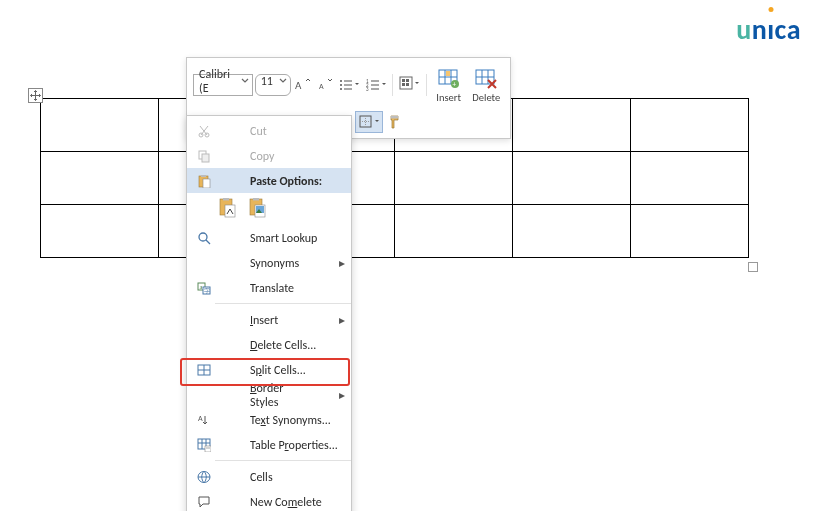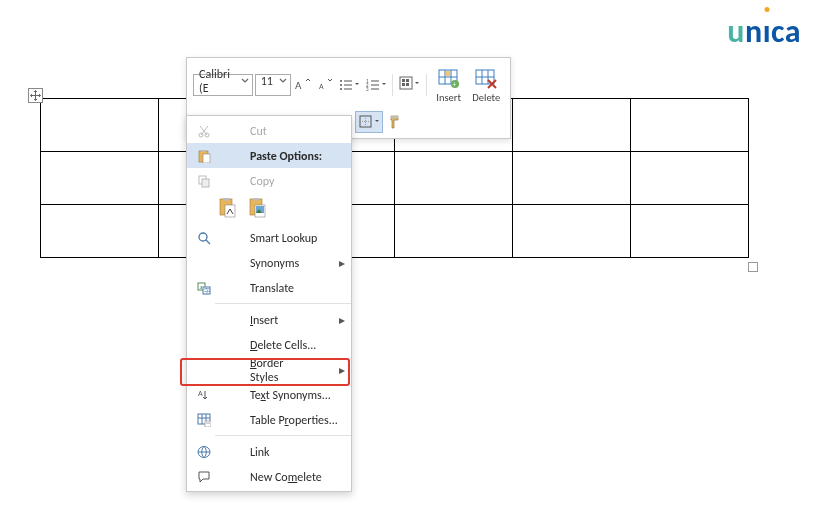--- a/index.html
+++ b/index.html
@@ -11,21 +11,21 @@
     position: relative;
     width: 831px;
     height: 511px;
     overflow: hidden;
   }
 
   .logo {
     position: absolute;
     top: 12px;
     right: 30px;
-    font-size: 32px;
+    font-size: 28px;
     font-weight: 600;
     letter-spacing: 0.5px;
   }
   .logo .u1 { color: #4ab4a3; }
   .logo .n  { color: #0b57a6; }
   .logo .i  { color: #0b57a6; position: relative; display: inline-block; }
   .logo .i::before {
     content: "";
     position: absolute;
     top: -5px;
@@ -58,21 +58,21 @@
     border: 1px solid #ababab;
     height: 22px;
     display: flex;
     align-items: center;
     padding: 0 2px 8px 5px;
     font-size: 12px;
     color: #333;
     background: #fff;
   }
   .dd-font { width: 66px; }
-  .dd-size { width: 40px; }
+  .dd-size { width: 40px; border-radius: 6px; }
   .dd-font .caret, .dd-size .caret {
     margin-left: auto;
   }
 
   .icon-btn {
     width: 22px;
     height: 22px;
     display: inline-flex;
     align-items: center;
     justify-content: center;
@@ -407,38 +407,38 @@
   <div class="item disabled">
     <span class="ic">
       <svg width="14" height="14">
           <circle cx="4" cy="11" r="2" fill="none" stroke="#bbb"></circle>
           <circle cx="10" cy="11" r="2" fill="none" stroke="#bbb"></circle>
           <path d="M4 11 L11 2 M10 11 L3 2" stroke="#bbb"></path>
         </svg>
     </span>
     <span class="lbl"><span class="">Cut</span></span>
   </div>
+  <div class="item disabled">
+    <span class="ic">
+      <svg width="14" height="14">
+          <rect x="2" y="2" width="7" height="8" fill="none" stroke="#bbb"></rect>
+          <rect x="5" y="5" width="7" height="8" fill="#eee" stroke="#bbb"></rect>
+        </svg>
+    </span>
+    <span class="lbl"><span>Copy</span></span>
+  </div>
   <div class="item hover">
     <span class="ic">
       <svg width="14" height="14">
           <rect x="2" y="2" width="9" height="11" fill="#e8b55a" stroke="#9a7a3b" stroke-width="0.6"></rect>
           <rect x="4" y="1" width="5" height="2" fill="#bbb"></rect>
           <rect x="6" y="5" width="7" height="9" fill="#fff" stroke="#888" stroke-width="0.6"></rect>
         </svg>
     </span>
     <span class="lbl" style="font-weight:600;"><span>Paste Options:</span></span>
-  </div>
-  <div class="item disabled">
-    <span class="ic">
-      <svg width="14" height="14">
-          <rect x="2" y="2" width="7" height="8" fill="none" stroke="#bbb"></rect>
-          <rect x="5" y="5" width="7" height="8" fill="#eee" stroke="#bbb"></rect>
-        </svg>
-    </span>
-    <span class="lbl"><span>Copy</span></span>
   </div>
   <div class="paste-row">
     <span class="pbtn">
       <svg width="20" height="22">
           <rect x="2" y="2" width="12" height="16" fill="#e8b55a" stroke="#9a7a3b" stroke-width="0.6"></rect>
           <rect x="5" y="1" width="6" height="2.5" fill="#bbb"></rect>
           <rect x="7" y="8" width="10" height="12" fill="#fff" stroke="#888" stroke-width="0.6"></rect>
           <path d="M9 17 L12 12 L15 17" fill="none" stroke="#444"></path>
         </svg>
     </span>
@@ -484,20 +484,30 @@
   <div class="item">
     <span class="ic"></span>
     <span class="lbl"><span class="u-letter">I</span><span>nsert</span></span>
     <span class="arw">▸</span>
   </div>
   <div class="item">
     <span class="ic"></span>
     <span class="lbl"><span class="u-letter">D</span><span>elete Cells...</span></span>
   </div>
   <div class="item">
+    <span class="ic">
+      <svg width="14" height="14">
+          <rect x="1" y="2" width="12" height="10" fill="none" stroke="#4a78a8"></rect>
+          <line x1="7" y1="2" x2="7" y2="12" stroke="#4a78a8"></line>
+          <line x1="1" y1="7" x2="13" y2="7" stroke="#4a78a8"></line>
+        </svg>
+    </span>
+    <span class="lbl"><span>S</span><span class="u-letter">p</span><span>lit Cells...</span></span>
+  </div>
+  <div class="item">
     <span class="ic"></span>
     <span class="lbl"><span class="u-letter">B</span><span>order Styles</span></span>
     <span class="arw">▸</span>
   </div>
   <div class="item">
     <span class="ic">
       <svg width="14" height="14">
           <text x="1" y="8" font-size="8" fill="#555">A</text>
           <path d="M8 3 L8 11 M6 9 L8 11 L10 9" stroke="#555" fill="none"></path>
         </svg>
@@ -521,21 +531,21 @@
 
   <div class="divider"></div>
 
   <div class="item">
     <span class="ic">
       <svg width="14" height="14">
           <ellipse cx="7" cy="7" rx="6" ry="5.5" fill="none" stroke="#4a78a8"></ellipse>
           <path d="M1 7 L13 7 M7 1.5 C4 4 4 10 7 12.5 M7 1.5 C10 4 10 10 7 12.5" stroke="#4a78a8" fill="none"></path>
         </svg>
     </span>
-    <span class="lbl"><span>Link</span></span>
+    <span class="lbl"><span>Cells</span></span>
   </div>
   <div class="item">
     <span class="ic">
       <svg width="14" height="14">
           <path d="M2 2 L12 2 L12 9 L6 9 L3 12 L3 9 L2 9 Z" fill="none" stroke="#555"></path>
         </svg>
     </span>
     <span class="lbl"><span>New Co</span><span class="u-letter">m</span><span>elete</span></span>
   </div>
 </div>

